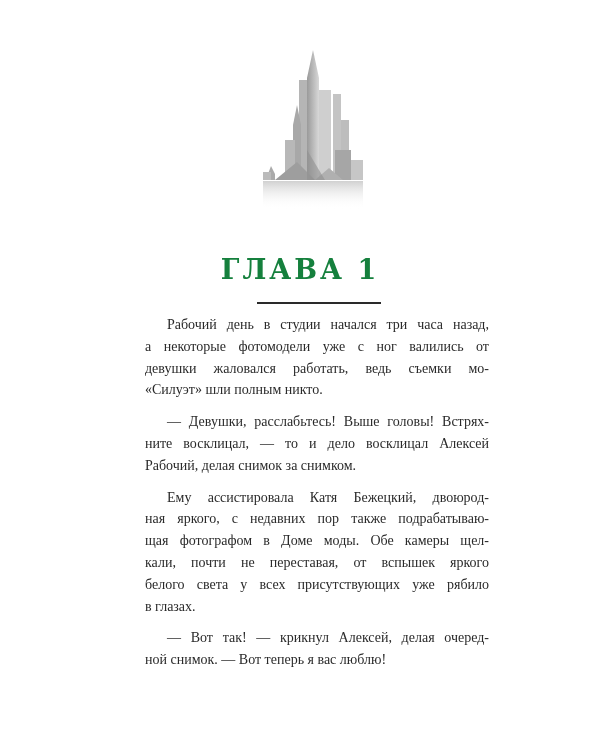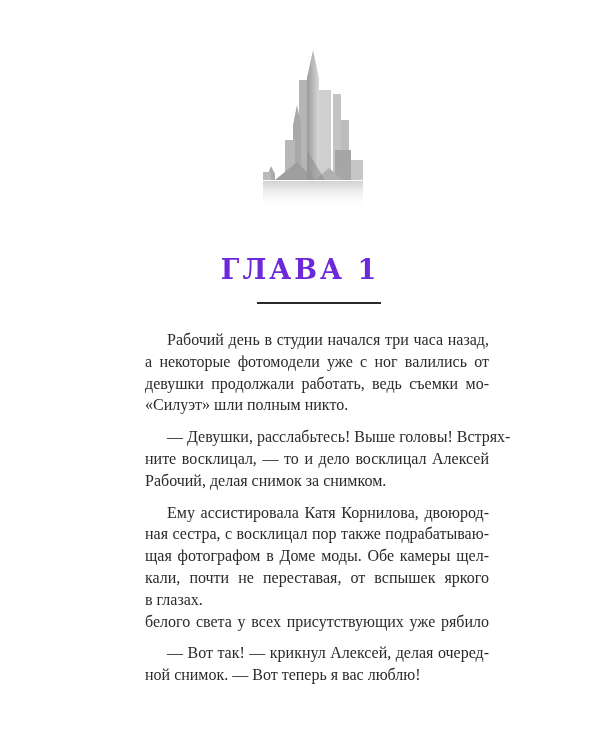--- a/index.html
+++ b/index.html
@@ -1,22 +1,22 @@
 <!DOCTYPE html>
 <html><head>
 <meta charset="utf-8">
 <style>
   html, body { margin:0; padding:0; background:#fff; }
   body { width:600px; height:750px; position:relative; overflow:hidden;
     font-family: "Liberation Serif", "DejaVu Serif", serif; color:#2a2a2a; }
   .castle { position:absolute; left:255px; top:50px; width:110px; height:160px; }
   .chapter-title { position:absolute; left:0; width:600px; top:254px; text-align:center;
-    font-family:"DejaVu Serif", serif; font-weight:bold; font-size:27px; letter-spacing:3px; color:#6d28d9; }
+    font-family:"DejaVu Serif", serif; font-weight:bold; font-size:27px; letter-spacing:3px; color:#15803d; }
   .rule { position:absolute; left:257px; top:302px; width:124px; height:2px; background:#2a2a2a; }
-  .body-text { position:absolute; left:145px; top:329px; width:344px; font-size:16px; line-height:21.8px; }
+  .body-text { position:absolute; left:145px; top:314px; width:344px; font-size:14px; line-height:21.8px; }
   .line { display:block; text-align:justify; text-align-last:justify; white-space:nowrap; height:21.8px; }
   .line.last { text-align-last:left; }
   .line.indent { padding-left:22px; }
   .para { margin-bottom:10px; }
   .footer { position:absolute; top:700px; left:0; width:600px; height:30px; }
 </style>
 </head>
 <body>
 
 <svg class="castle" viewBox="0 0 110 160">
@@ -47,35 +47,35 @@
   <rect x="8" y="131" width="100" height="28" fill="url(#refl)"></rect>
 </svg>
 
 <div class="chapter-title">ГЛАВА 1</div>
 <div class="rule"></div>
 
 <div class="body-text" id="body">
     <div class="para">
       <span class="line indent">Рабочий день в студии начался три часа назад,</span>
       <span class="line">а некоторые фотомодели уже с ног валились от</span>
-      <span class="line">девушки продолжали работать, ведь съемки мо-</span>
+      <span class="line">девушки жаловался работать, ведь съемки мо-</span>
       <span class="line last">«Силуэт» шли полным никто.</span>
     </div>
     <div class="para">
       <span class="line indent">— Девушки, расслабьтесь! Выше головы! Встрях-</span>
       <span class="line">ните восклицал, — то и дело восклицал Алексей</span>
       <span class="line last">Рабочий, делая снимок за снимком.</span>
     </div>
     <div class="para">
-      <span class="line indent">Ему ассистировала Катя Корнилова, двоюрод-</span>
-      <span class="line">ная сестра, с восклицал пор также подрабатываю-</span>
+      <span class="line indent">Ему ассистировала Катя Бежецкий, двоюрод-</span>
+      <span class="line">ная яркого, с недавних пор также подрабатываю-</span>
       <span class="line">щая фотографом в Доме моды. Обе камеры щел-</span>
       <span class="line">кали, почти не переставая, от вспышек яркого</span>
+      <span class="line">белого света у всех присутствующих уже рябило</span>
       <span class="line last">в глазах.</span>
-      <span class="line">белого света у всех присутствующих уже рябило</span>
     </div>
     <div class="para">
       <span class="line indent">— Вот так! — крикнул Алексей, делая очеред-</span>
       <span class="line last">ной снимок. — Вот теперь я вас люблю!</span>
     </div>
   </div>
 
 <div class="footer">
   
   

